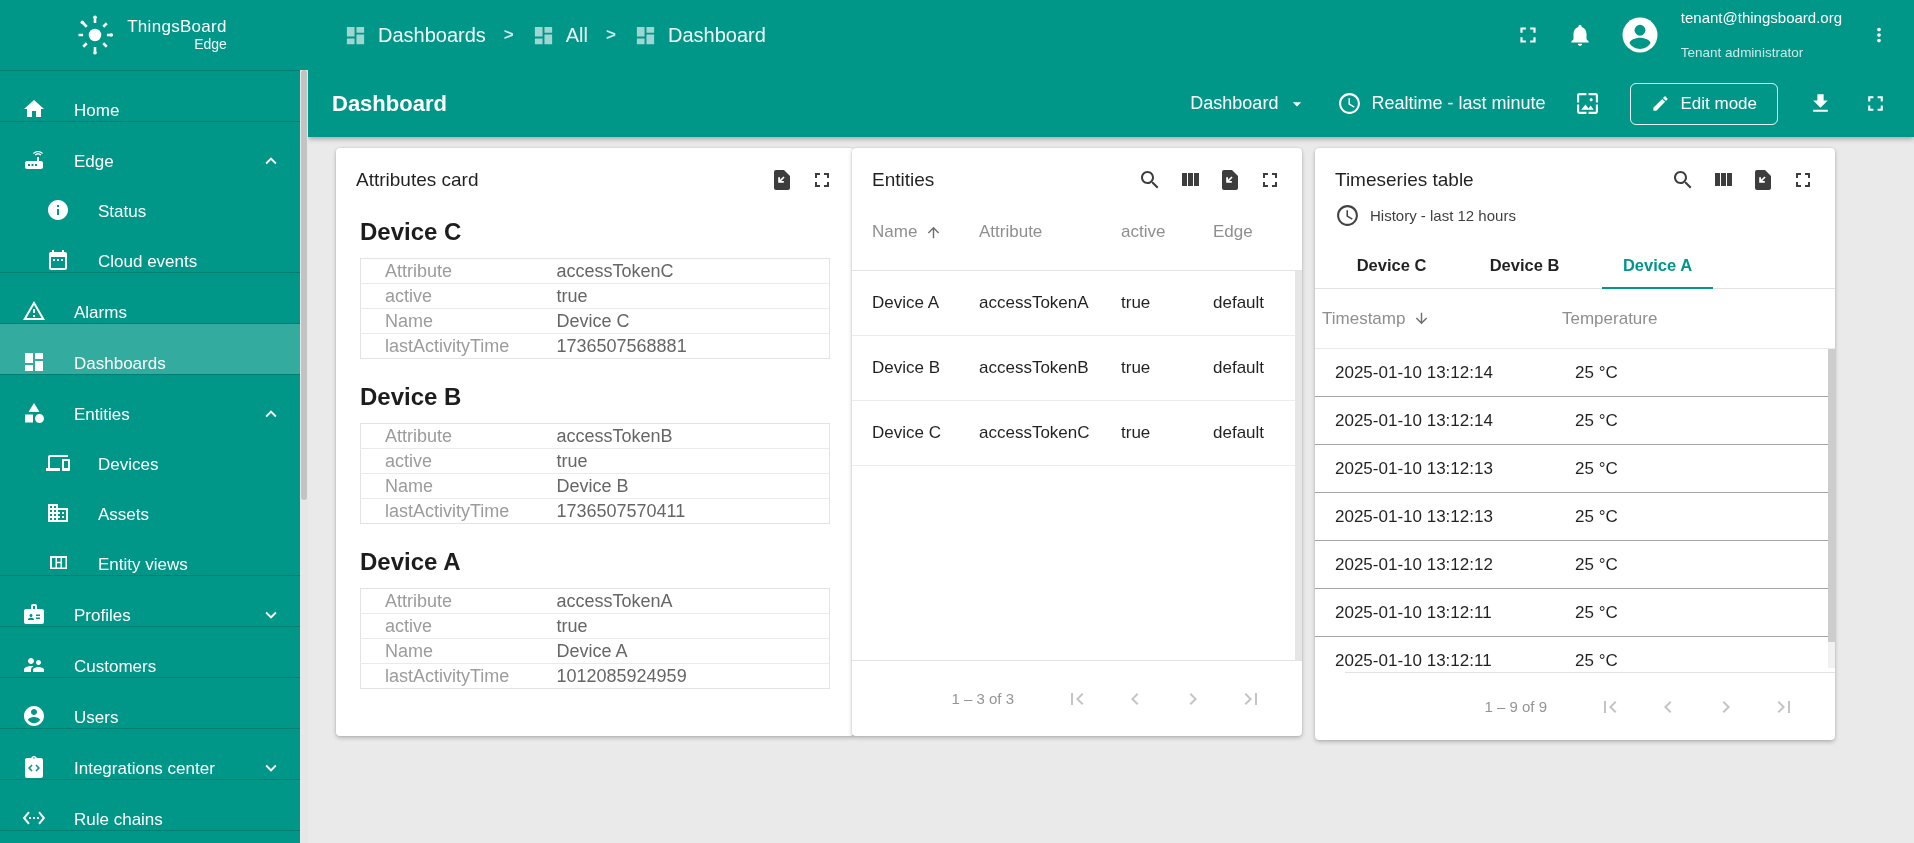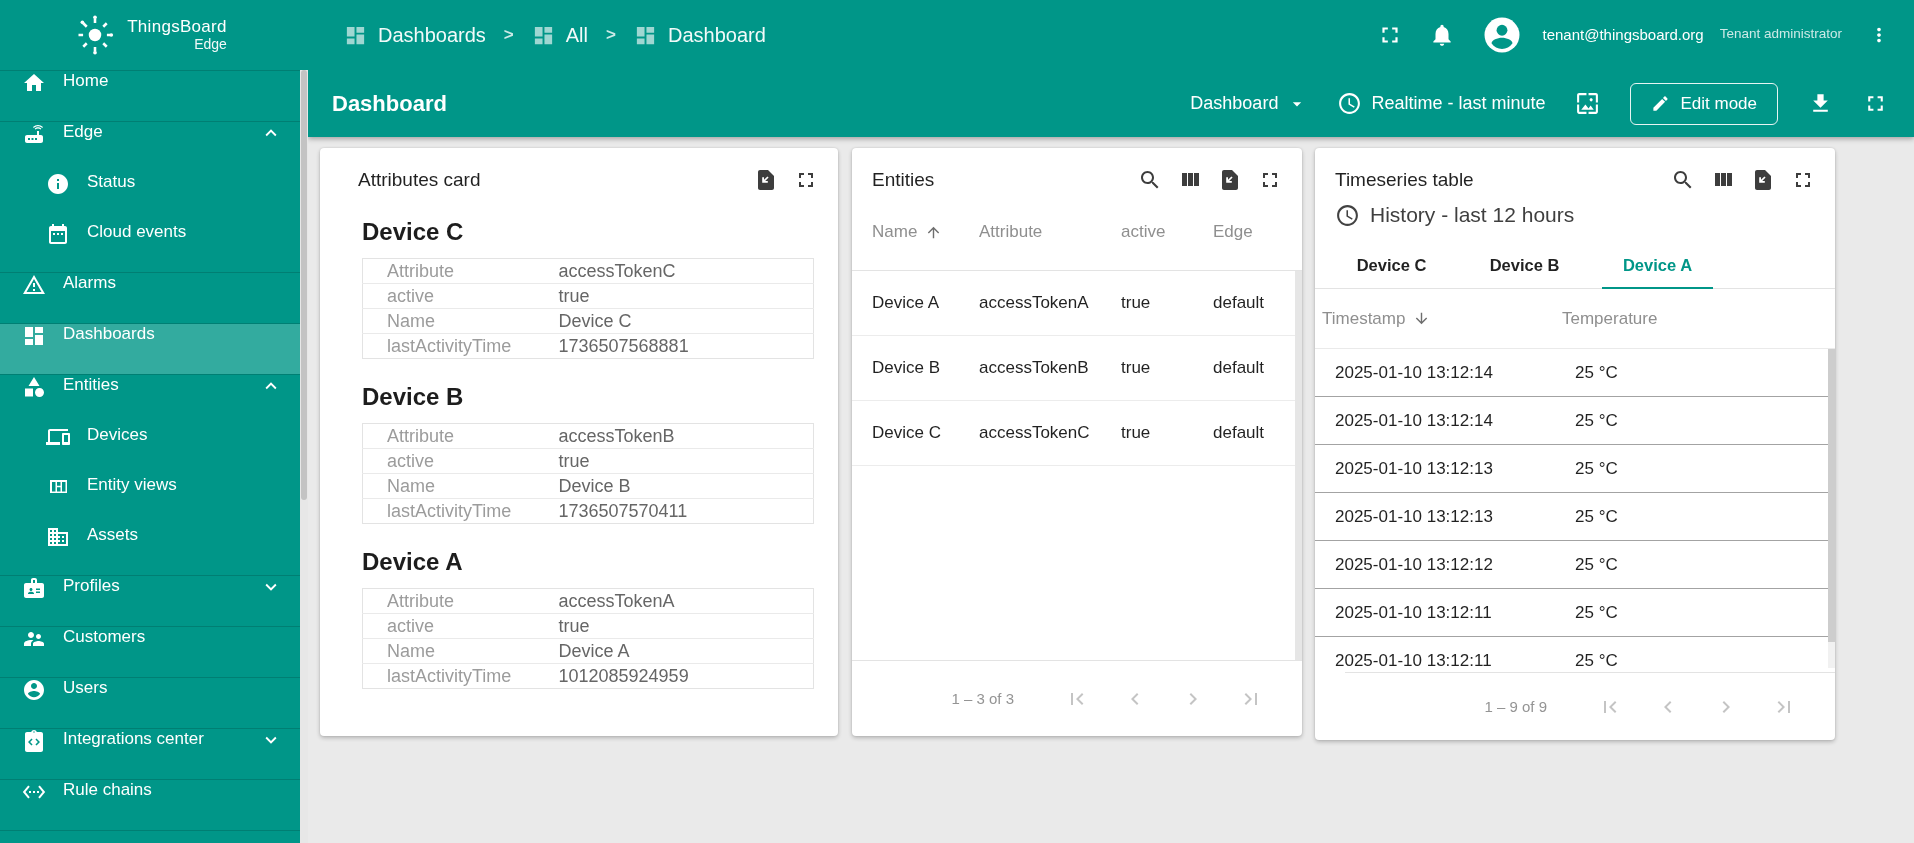--- a/index.html
+++ b/index.html
@@ -15,28 +15,28 @@
   .brand-text { display:flex; flex-direction:column; line-height:1.08; }
   .brand-name { font-size:17px; letter-spacing:.3px; }
   .brand-edge { font-size:14px; align-self:flex-end; opacity:.95; }
   .breadcrumb { display:flex; align-items:center; gap:14px; margin-left:44px; font-size:20px; }
   .crumb { display:flex; align-items:center; gap:11px; color:rgba(255,255,255,.95); cursor:pointer; }
   .crumb .ic { color:rgba(255,255,255,.62); }
   .crumb-sep { color:rgba(255,255,255,.8); font-weight:700; font-size:17px; padding:0 4px; }
   .top-actions { margin-left:auto; display:flex; align-items:center; gap:26px; padding-right:24px; }
   .top-actions .ic { color:#fff; cursor:pointer; }
   .avatar { width:42px; height:42px; }
-  .user-block { display:flex; line-height:1.3; margin-left:-6px;gap:16px; }
+  .user-block { display:flex; flex-direction:column; line-height:1.3; margin-left:-6px;gap:16px; }
   .user-email { font-size:15px; }
   .user-role { font-size:13.5px; color:rgba(255,255,255,.8); }
 
   
   .sidebar { position:absolute; left:0; top:70px; width:300px; bottom:0; background:#009688; color:#fff; z-index:5; }
   .nav-divider { height:1px; background:rgba(0,0,0,.15); }
-  .nav-item { height:50px; display:flex; align-items:flex-start; gap:17px; padding:0 18px 0 22px;
+  .nav-item { height:50px; display:flex; align-items:flex-end; gap:28px; padding:0 18px 0 22px;
               font-size:17px; font-weight:500; cursor:pointer; }
   .nav-item.child { padding-left:46px; }
   .nav-item.selected { background:rgba(255,255,255,.2); }
   .nav-item .ic { color:#fff; }
   .chev { margin-left:auto; }
   .side-scroll { position:absolute; left:300px; top:70px; width:8px; bottom:0; background:#e7e7e7; z-index:5; }
   .side-thumb { position:absolute; left:1px; top:0; width:6px; height:430px; background:#c3c3c3; border-radius:3px; }
 
   
   .toolbar { position:absolute; left:308px; right:0; top:70px; height:67px; background:#009688; color:#fff;
@@ -45,21 +45,21 @@
   .toolbar-right { margin-left:auto; display:flex; align-items:center; gap:30px; }
   .state-select, .timewindow { display:flex; align-items:center; gap:9px; font-size:18px; cursor:pointer; }
   .edit-btn { display:flex; align-items:center; gap:10px; border:1px solid rgba(255,255,255,.9); border-radius:6px;
               height:42px; padding:0 20px; font-size:17px; font-weight:500; background:transparent; color:#fff; cursor:pointer; }
   .toolbar .ic { color:#fff; cursor:pointer; }
 
   
   .content { position:absolute; left:308px; right:0; top:137px; bottom:0; background:#eaeaea; }
   .card { position:absolute; background:#fff; border-radius:4px;
           box-shadow:0 2px 4px rgba(0,0,0,.22), 0 0 2px rgba(0,0,0,.12); display:flex; flex-direction:column; }
-  #card-attributes { left:12px;  top:11px; width:518px; height:588px;padding-left:18px; }
+  #card-attributes { left:28px;  top:11px; width:518px; height:588px; }
   #card-entities   { left:544px; top:11px; width:450px; height:588px; }
   #card-timeseries { left:1007px;top:11px; width:520px; height:592px; }
   .card-header { display:flex; align-items:center; padding:18px 20px 0 20px; height:46px; flex:none; }
   .card-title { font-size:19px; color:rgba(0,0,0,.87); }
   .card-icons { margin-left:auto; display:flex; align-items:center; gap:16px; color:#3d3d3d; }
   .card-icons .ic { cursor:pointer; }
 
   
   .attr-body { padding:0 24px; }
   .attr-section { margin-top:24px; }
@@ -83,21 +83,21 @@
   
   .paginator { margin-top:auto; border-top:1px solid #e3e3e3; display:flex; align-items:center;
                justify-content:flex-end; color:#949494; font-size:15px; padding-right:22px; flex:none; }
   #card-entities .paginator { height:76px;text-align:center; }
   #card-timeseries .paginator { height:68px;margin-left:30px; }
   .pg-range { margin-right:34px; }
   .pg-btn { width:58px; display:flex; justify-content:center; color:#c4c4c4; cursor:pointer; }
 
   
   .ts-sub { display:flex; align-items:center; gap:10px; padding:0 20px; margin-top:6px; height:30px;
-            font-size:21px; color:#3f3f3f; flex:none; }
+            font-size:15px; color:#3f3f3f; flex:none; }
   .ts-sub .ic { color:#424242; }
   .ts-tabs { display:flex; margin-top:12px; border-bottom:1px solid #e3e3e3; padding-left:10px; flex:none; }
   .ts-tab { width:133px; height:46px; display:flex; align-items:center; justify-content:center;
             font-size:16.5px; font-weight:700; color:rgba(0,0,0,.87); position:relative; cursor:pointer; }
   .ts-tab.active { color:#009688; }
   .ts-tab.active::after { content:""; position:absolute; left:11px; right:11px; bottom:-1px; height:2px; background:#009688; }
   .ts-head { display:grid; grid-template-columns:240px 1fr; padding:0 7px; height:60px; align-items:center;
              color:#8f8f8f; font-size:17px; border-bottom:1px solid #eaeaea; flex:none; }
   .ts-viewport { position:relative; height:319px; overflow:hidden; flex:none; }
   .ts-row { display:grid; grid-template-columns:240px 1fr; padding:0 20px; height:48px; align-items:center;
@@ -270,33 +270,33 @@
         <svg width="24" height="24" viewBox="0 0 24 24" fill="currentColor">
             <path d="M4 6h18V4H4c-1.1 0-2 .9-2 2v11H0v3h14v-3H4V6zm19 2h-6c-.55 0-1 .45-1 1v10c0 .55.45 1 1 1h6c.55 0 1-.45 1-1V9c0-.55-.45-1-1-1zm-1 9h-4v-7h4v7z"></path>
           </svg>
       </span>
       <span>Devices</span>
     </div>
 
     <div class="nav-item child">
       <span class="ic">
         <svg width="24" height="24" viewBox="0 0 24 24" fill="currentColor">
+            <path d="M12 7V3H2v18h20V7H12zM6 19H4v-2h2v2zm0-4H4v-2h2v2zm0-4H4V9h2v2zm0-4H4V5h2v2zm4 12H8v-2h2v2zm0-4H8v-2h2v2zm0-4H8V9h2v2zm0-4H8V5h2v2zm10 12h-8v-2h2v-2h-2v-2h2v-2h-2V9h8v10zm-2-8h-2v2h2v-2zm0 4h-2v2h2v-2z"></path>
+          </svg>
+      </span>
+      <span>Assets</span>
+    </div>
+
+    <div class="nav-item child">
+      <span class="ic">
+        <svg width="24" height="24" viewBox="0 0 24 24" fill="currentColor">
             <path d="M4 5v13h17V5H4zm5.5 11.5H6V7h3.5v9.5zm5-5.75h-3.5V7h3.5v3.75zm0 5.75h-3.5v-4.25h3.5v4.25zM19.5 16.5H16V7h3.5v9.5z"></path>
           </svg>
       </span>
       <span>Entity views</span>
-    </div>
-
-    <div class="nav-item child">
-      <span class="ic">
-        <svg width="24" height="24" viewBox="0 0 24 24" fill="currentColor">
-            <path d="M12 7V3H2v18h20V7H12zM6 19H4v-2h2v2zm0-4H4v-2h2v2zm0-4H4V9h2v2zm0-4H4V5h2v2zm4 12H8v-2h2v2zm0-4H8v-2h2v2zm0-4H8V9h2v2zm0-4H8V5h2v2zm10 12h-8v-2h2v-2h-2v-2h2v-2h-2V9h8v10zm-2-8h-2v2h2v-2zm0 4h-2v2h2v-2z"></path>
-          </svg>
-      </span>
-      <span>Assets</span>
     </div>
     <div class="nav-divider"></div>
 
     <div class="nav-item">
       <span class="ic">
         <svg width="24" height="24" viewBox="0 0 24 24" fill="currentColor">
             <path d="M20 7h-5V4c0-1.1-.9-2-2-2h-2c-1.1 0-2 .9-2 2v3H4c-1.1 0-2 .9-2 2v11c0 1.1.9 2 2 2h16c1.1 0 2-.9 2-2V9c0-1.1-.9-2-2-2zM9 12c.83 0 1.5.67 1.5 1.5S9.83 15 9 15s-1.5-.67-1.5-1.5S8.17 12 9 12zm3 6H6v-.43c0-.6.36-1.15.92-1.39.64-.28 1.34-.43 2.08-.43s1.44.15 2.08.43c.55.24.92.78.92 1.39V18zm6-1h-4v-1.5h4V17zm0-3h-4v-1.5h4V14zm-5-7h-2V4h2v3z"></path>
           </svg>
       </span>
       <span>Profiles</span>

